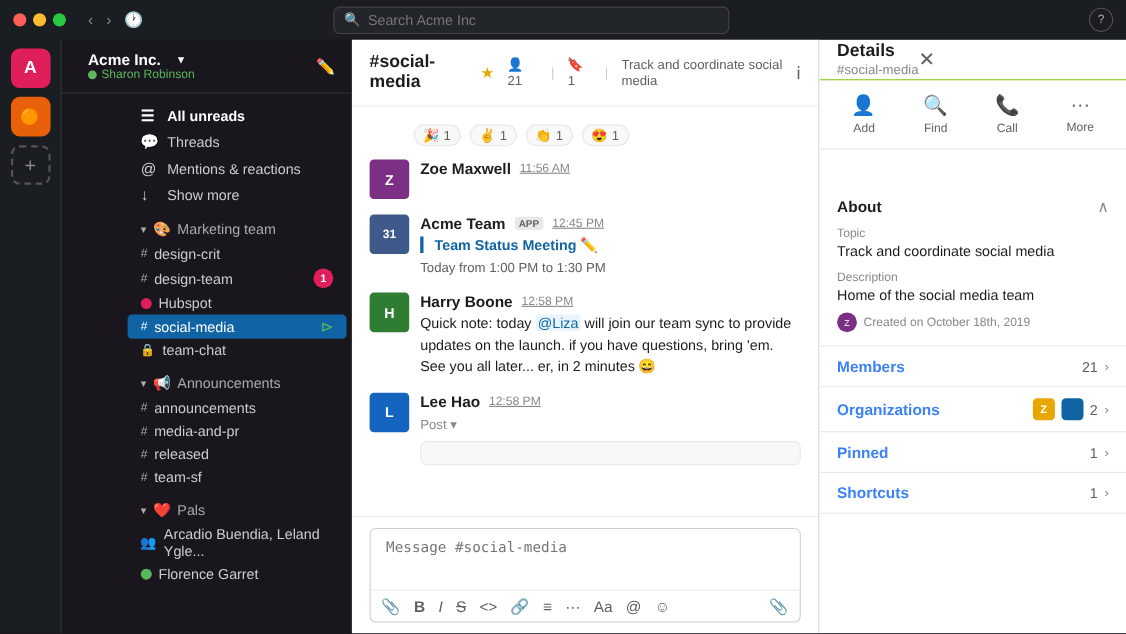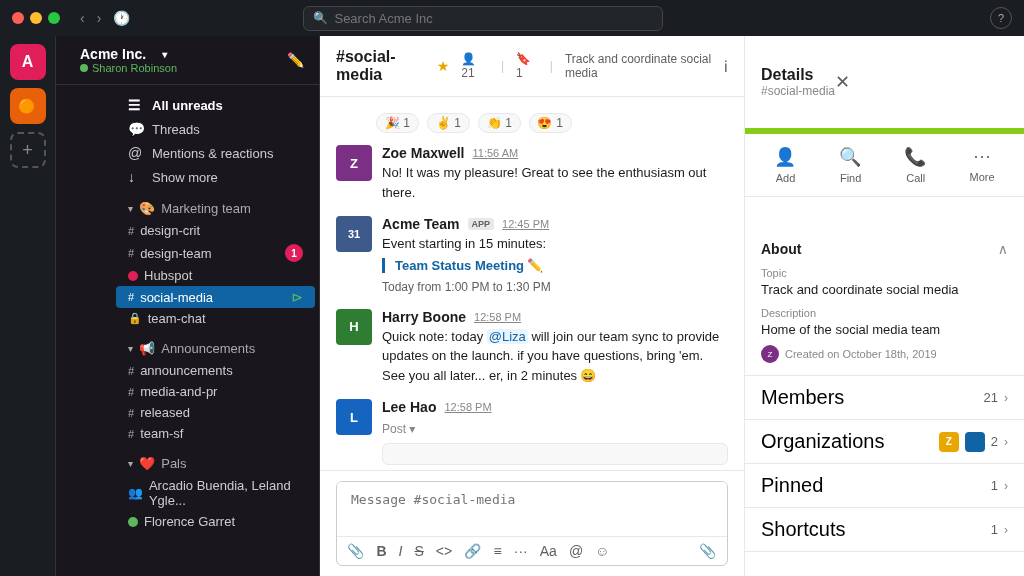--- a/index.html
+++ b/index.html
@@ -80,39 +80,39 @@
 
     
     .msg-input-area { border-top: 1px solid #e8e8e8; padding: 10px 16px; background: #fff; }
     .msg-input-box { border: 1px solid #ccc; border-radius: 6px; padding: 0; overflow: hidden; }
     .msg-input { width: 100%; padding: 10px 14px; font-size: 13px; border: none; outline: none; color: #1d1c1d; resize: none; background: #fff; }
     .msg-toolbar { display: flex; align-items: center; padding: 6px 10px; gap: 12px; border-top: 1px solid #e8e8e8; }
     .toolbar-btn { background: none; border: none; cursor: pointer; color: #616061; font-size: 14px; }
 
     
     .details { width: 280px; flex-shrink: 0; background: #fff; border-left: 1px solid #e8e8e8; display: flex; flex-direction: column; overflow-y: auto; }
-    .details-header { display: flex; align-items: center; padding: 30px 16px; border-bottom: 6px solid #84cc16; }
+    .details-header { display: flex; align-items: center; padding: 2px 16px; border-bottom: 1px solid #84cc16; }
     .details-title { font-size: 16px; font-weight: 700; color: #1d1c1d; flex: 1; }
     .details-channel { font-size: 12px; color: #888; }
     .close-btn { background: none; border: none; cursor: pointer; color: #616061; font-size: 18px; }
     .details-actions { display: flex; justify-content: space-around; padding: 12px 8px; border-bottom: 1px solid #e8e8e8; }
     .action-item { display: flex; flex-direction: column; align-items: center; gap: 4px; cursor: pointer; }
     .action-icon { font-size: 18px; color: #616061; }
     .action-label { font-size: 11px; color: #616061; }
     .details-section { padding: 12px 16px; border-bottom: 1px solid #e8e8e8; }
     .details-section-header { display: flex; align-items: center; justify-content: space-between; cursor: pointer; margin-top: 32px; }
     .details-section-title { font-size: 14px; font-weight: 700; color: #1d1c1d; }
     .details-section-toggle { color: #888; font-size: 14px; }
     .detail-field { margin-top: 10px; }
     .detail-label { font-size: 11px; color: #888; margin-bottom: 3px; }
     .detail-value { font-size: 13px; color: #1d1c1d; }
     .detail-created { display: flex; align-items: center; gap: 6px; margin-top: 8px; font-size: 11px; color: #888; }
     .detail-created-avatar { width: 18px; height: 18px; border-radius: 50%; background: #7c3085; display: flex; align-items: center; justify-content: center; font-size: 8px; color: white; }
     .details-row { display: flex; align-items: center; justify-content: space-between; padding: 10px 16px; border-bottom: 1px solid #e8e8e8; cursor: pointer; }
-    .details-row-left { font-size: 20px; font-weight: 400; color: #000000; }
+    .details-row-left { font-size: 14px; font-weight: 700; color: #3b82f6; }
     .details-row-right { display: flex; align-items: center; gap: 6px; color: #616061; font-size: 13px; }
     .org-badge { width: 20px; height: 20px; border-radius: 4px; background: #e8a600; display: flex; align-items: center; justify-content: center; font-size: 10px; color: white; font-weight: bold; }
     .org-badge-blue { background: #1164a3; }
     .chevron { color: #888; font-size: 12px; }
 
     
     .sidebar-nav::-webkit-scrollbar, .messages::-webkit-scrollbar, .details::-webkit-scrollbar { width: 0; }
   </style>
 </head>
 <body>
@@ -272,33 +272,31 @@
         <button class="emoji-btn">😍 1</button>
       </div>
 
       <div class="message">
         <div class="avatar avatar-zoe">Z</div>
         <div class="msg-body">
           <div class="msg-header">
             <span class="msg-name">Zoe Maxwell</span>
             <span class="msg-time">11:56 AM</span>
           </div>
-          <div class="msg-text">No! It was my pleasure! Great to see the enthusiasm out there.</div>
         </div>
       </div>
 
       <div class="message">
         <div class="avatar avatar-acme">31</div>
         <div class="msg-body">
           <div class="msg-header">
             <span class="msg-name">Acme Team</span>
             <span class="msg-app-badge">APP</span>
             <span class="msg-time">12:45 PM</span>
           </div>
-          <div class="msg-text">Event starting in 15 minutes:</div>
           <div style="margin-top:4px;">
             <span class="quoted-link">Team Status Meeting ✏️</span>
             <span class="quoted-sub">Today from 1:00 PM to 1:30 PM</span>
           </div>
         </div>
       </div>
 
       <div class="message">
         <div class="avatar avatar-harry">H</div>
         <div class="msg-body">

